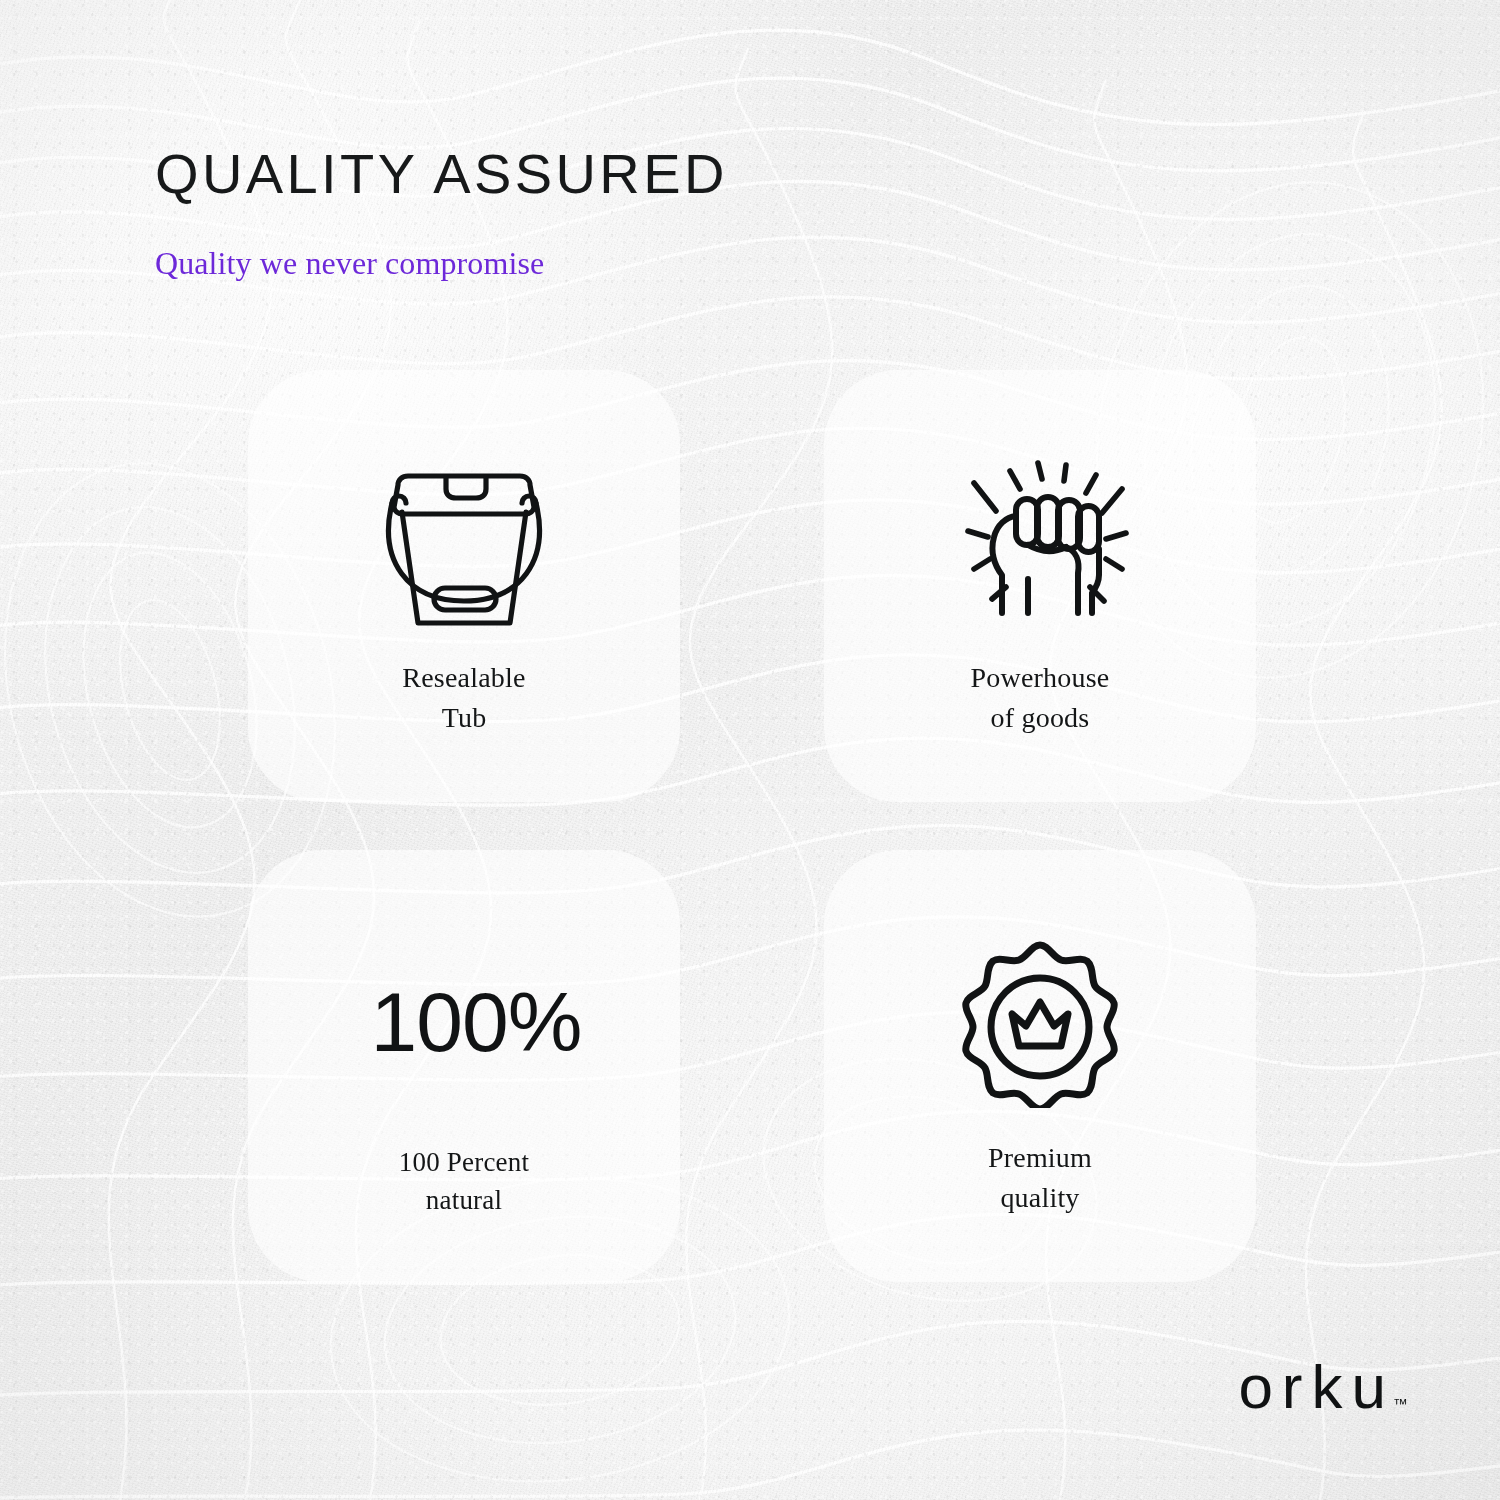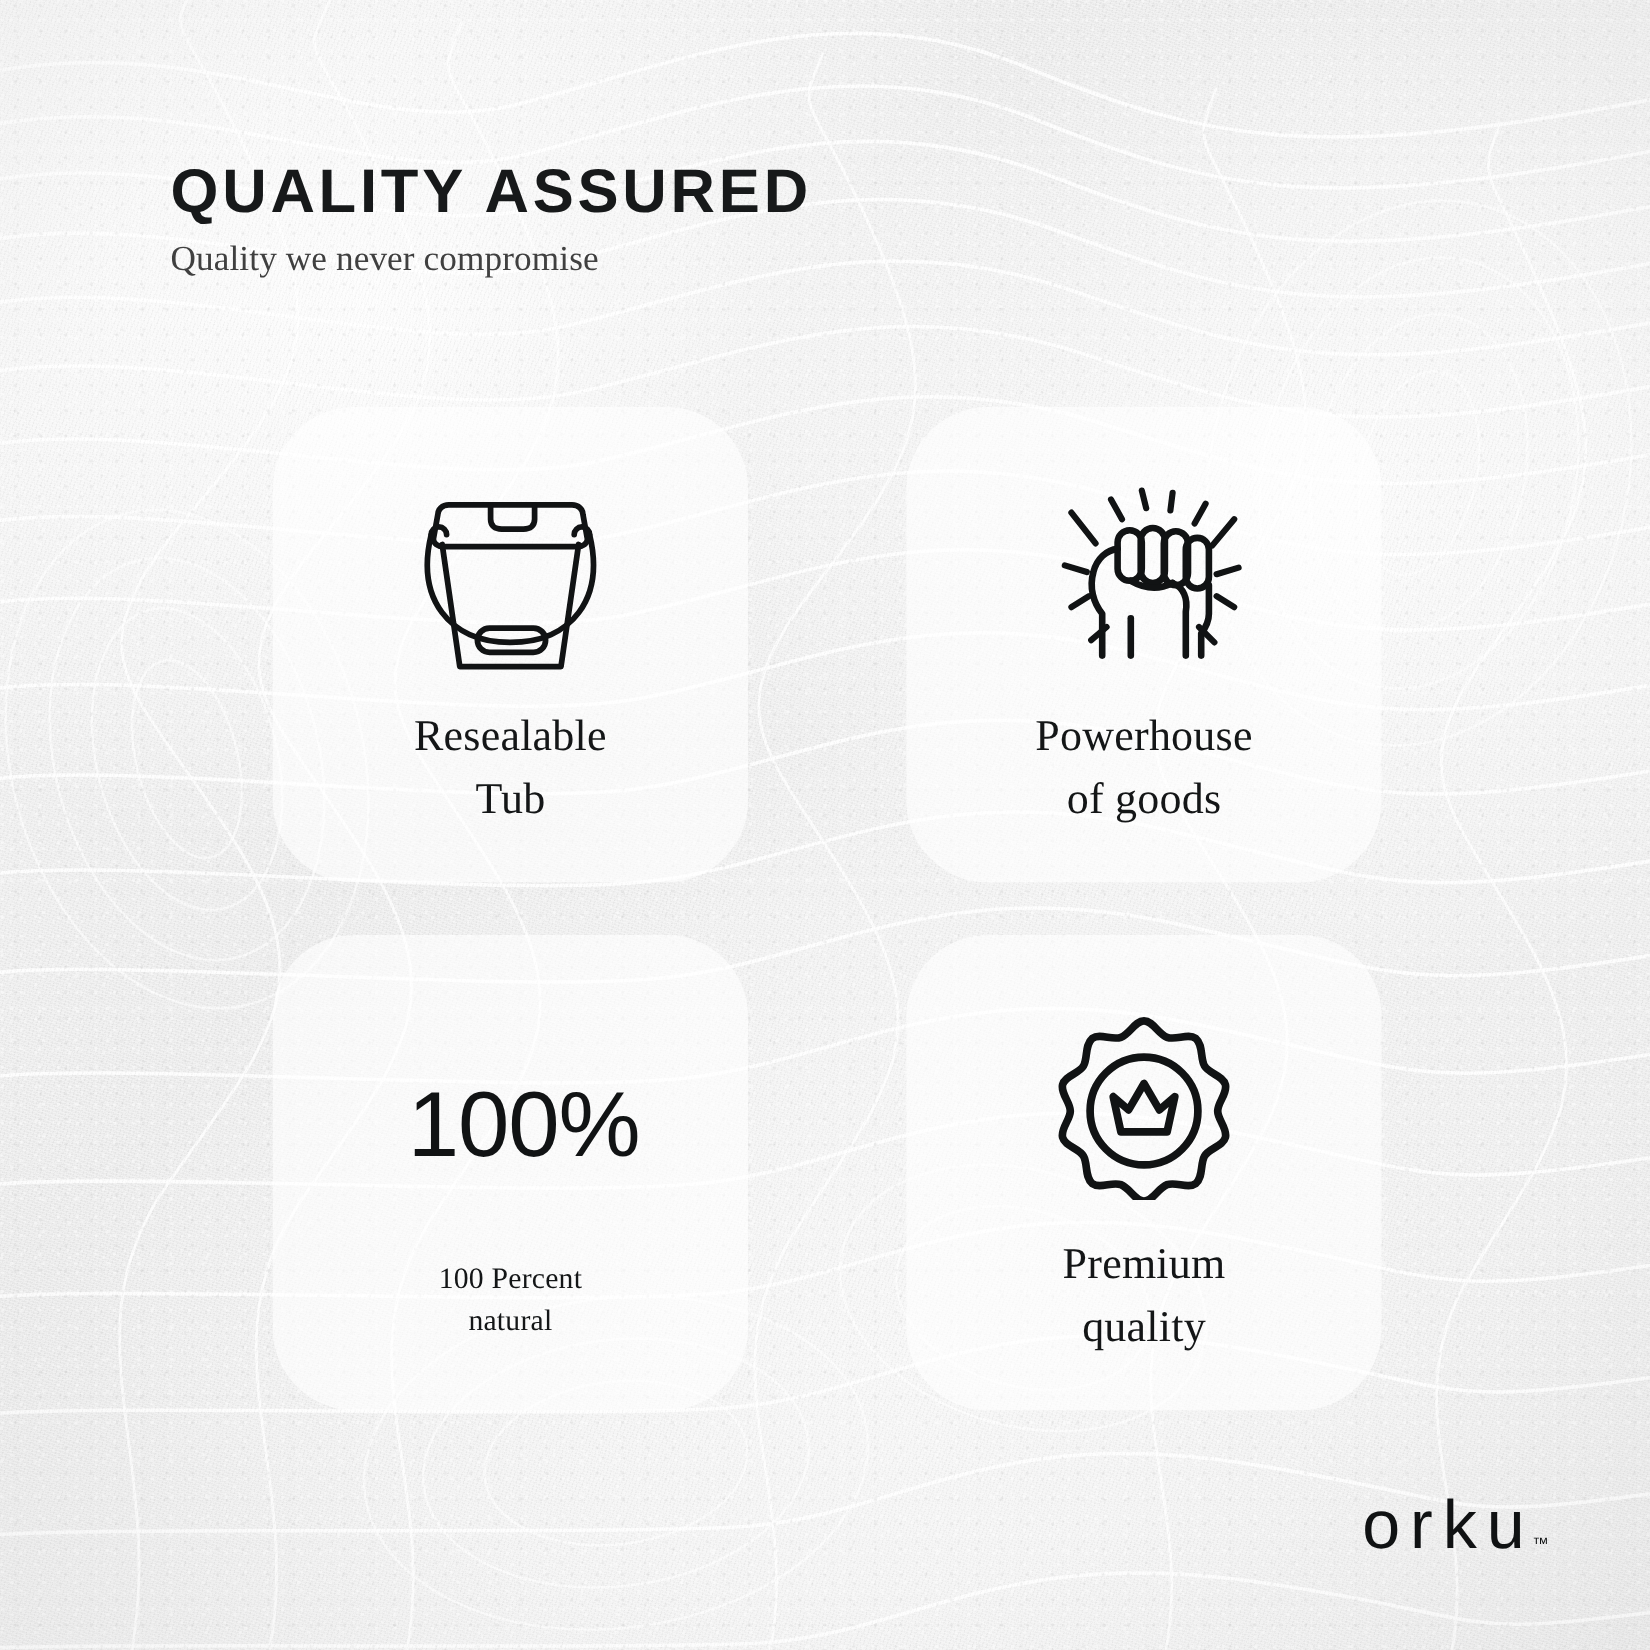--- a/index.html
+++ b/index.html
@@ -52,32 +52,32 @@
   }
   .bg-contours { opacity: .95; }
   .bg-vignette {
     background: radial-gradient(ellipse 95% 92% at 50% 46%, rgba(255,255,255,0) 55%, rgba(205,205,205,.30) 100%);
   }
 
   
   .header { position: absolute; left: 155px; top: 146px; }
   .title {
     font-family: "Liberation Sans", sans-serif;
-    font-weight: 700;
+    font-weight: 400;
     font-size: 56px;
     letter-spacing: 3.4px;
     color: #17191a;
     line-height: 1.0;
     white-space: nowrap;
   }
   .subtitle {
-    margin-top: 14px;
+    margin-top: 43px;
     font-family: "Liberation Serif", serif;
     font-size: 32px;
-    color: #404040;
+    color: #6d28d9;
     letter-spacing: .1px;
     white-space: nowrap;
   }
 
   
   .grid {
     position: absolute;
     left: 248px;
     top: 370px;
     width: 1008px;
@@ -107,21 +107,21 @@
   }
   .icon-wrap {
     height: 190px;
     display: flex;
     align-items: center;
     justify-content: center;
   }
   .card-label {
     margin-top: 20px;
     font-family: "Liberation Serif", serif;
-    font-size: 40px;
+    font-size: 28px;
     line-height: 1.42;
     color: #141617;
     text-align: center;
     letter-spacing: .2px;
     white-space: pre-line;
   }
   .stat-number {
     font-family: "Liberation Sans", sans-serif;
     font-weight: 400;
     font-size: 84px;

